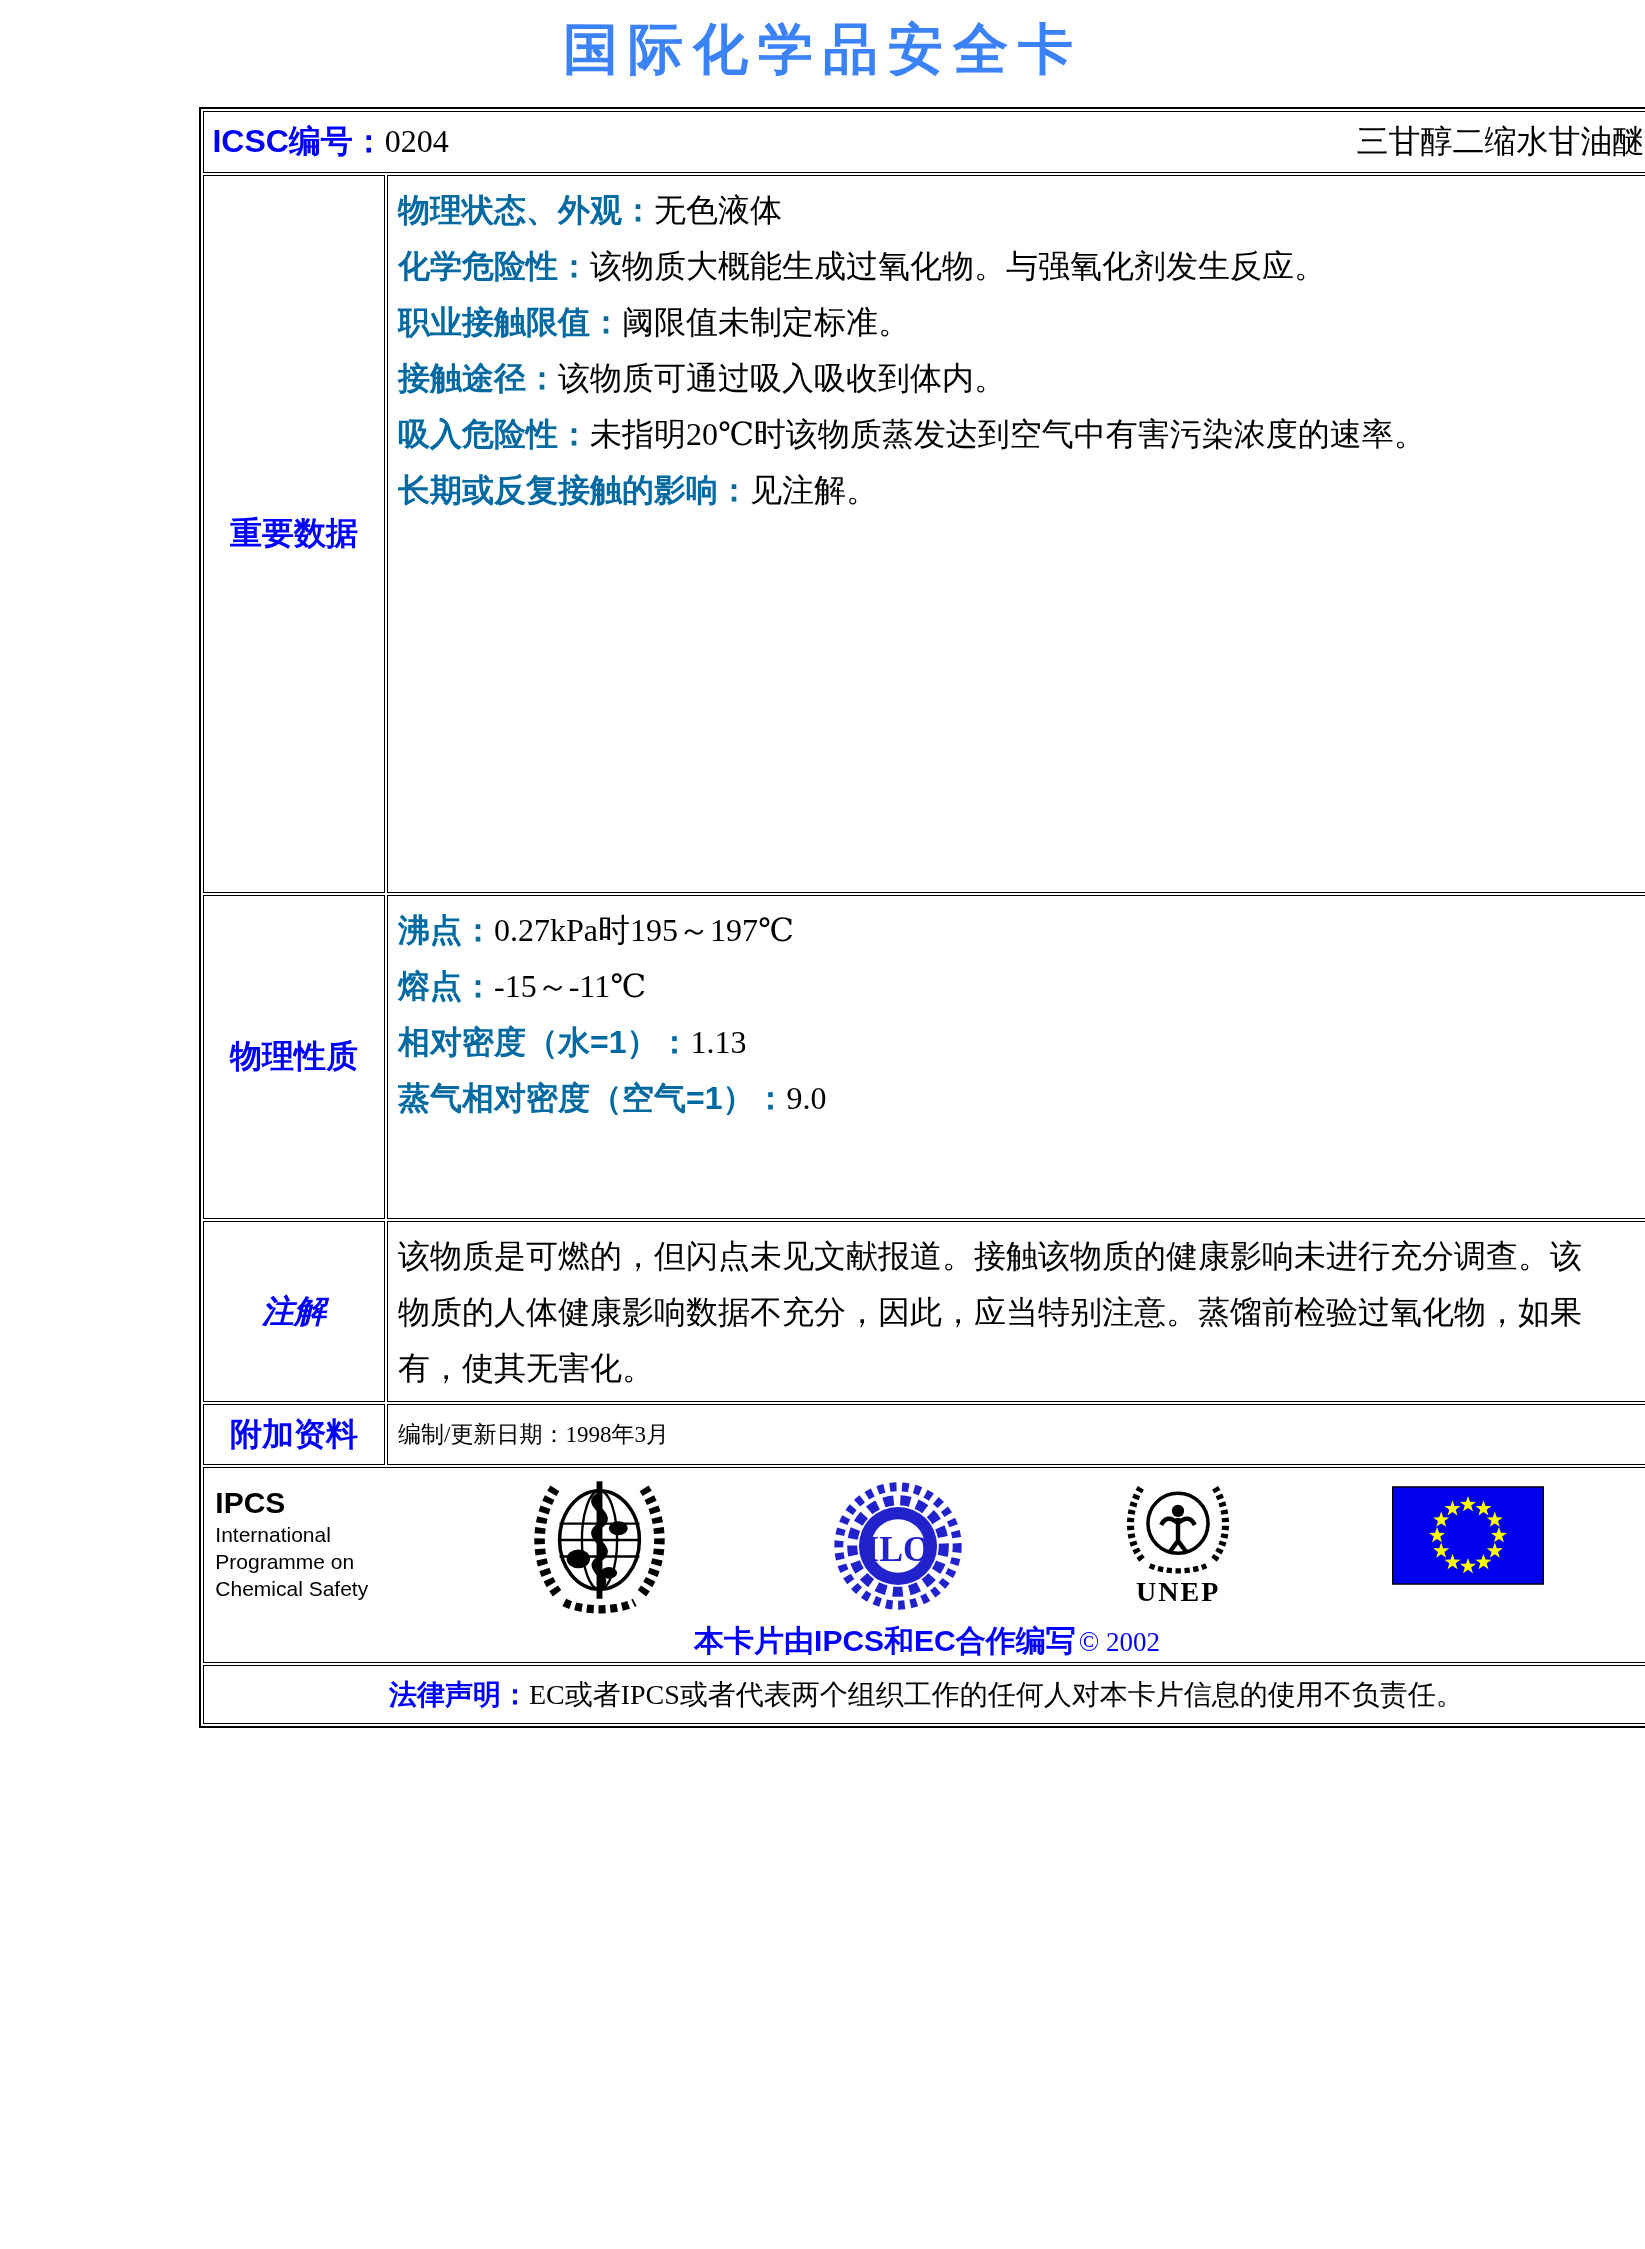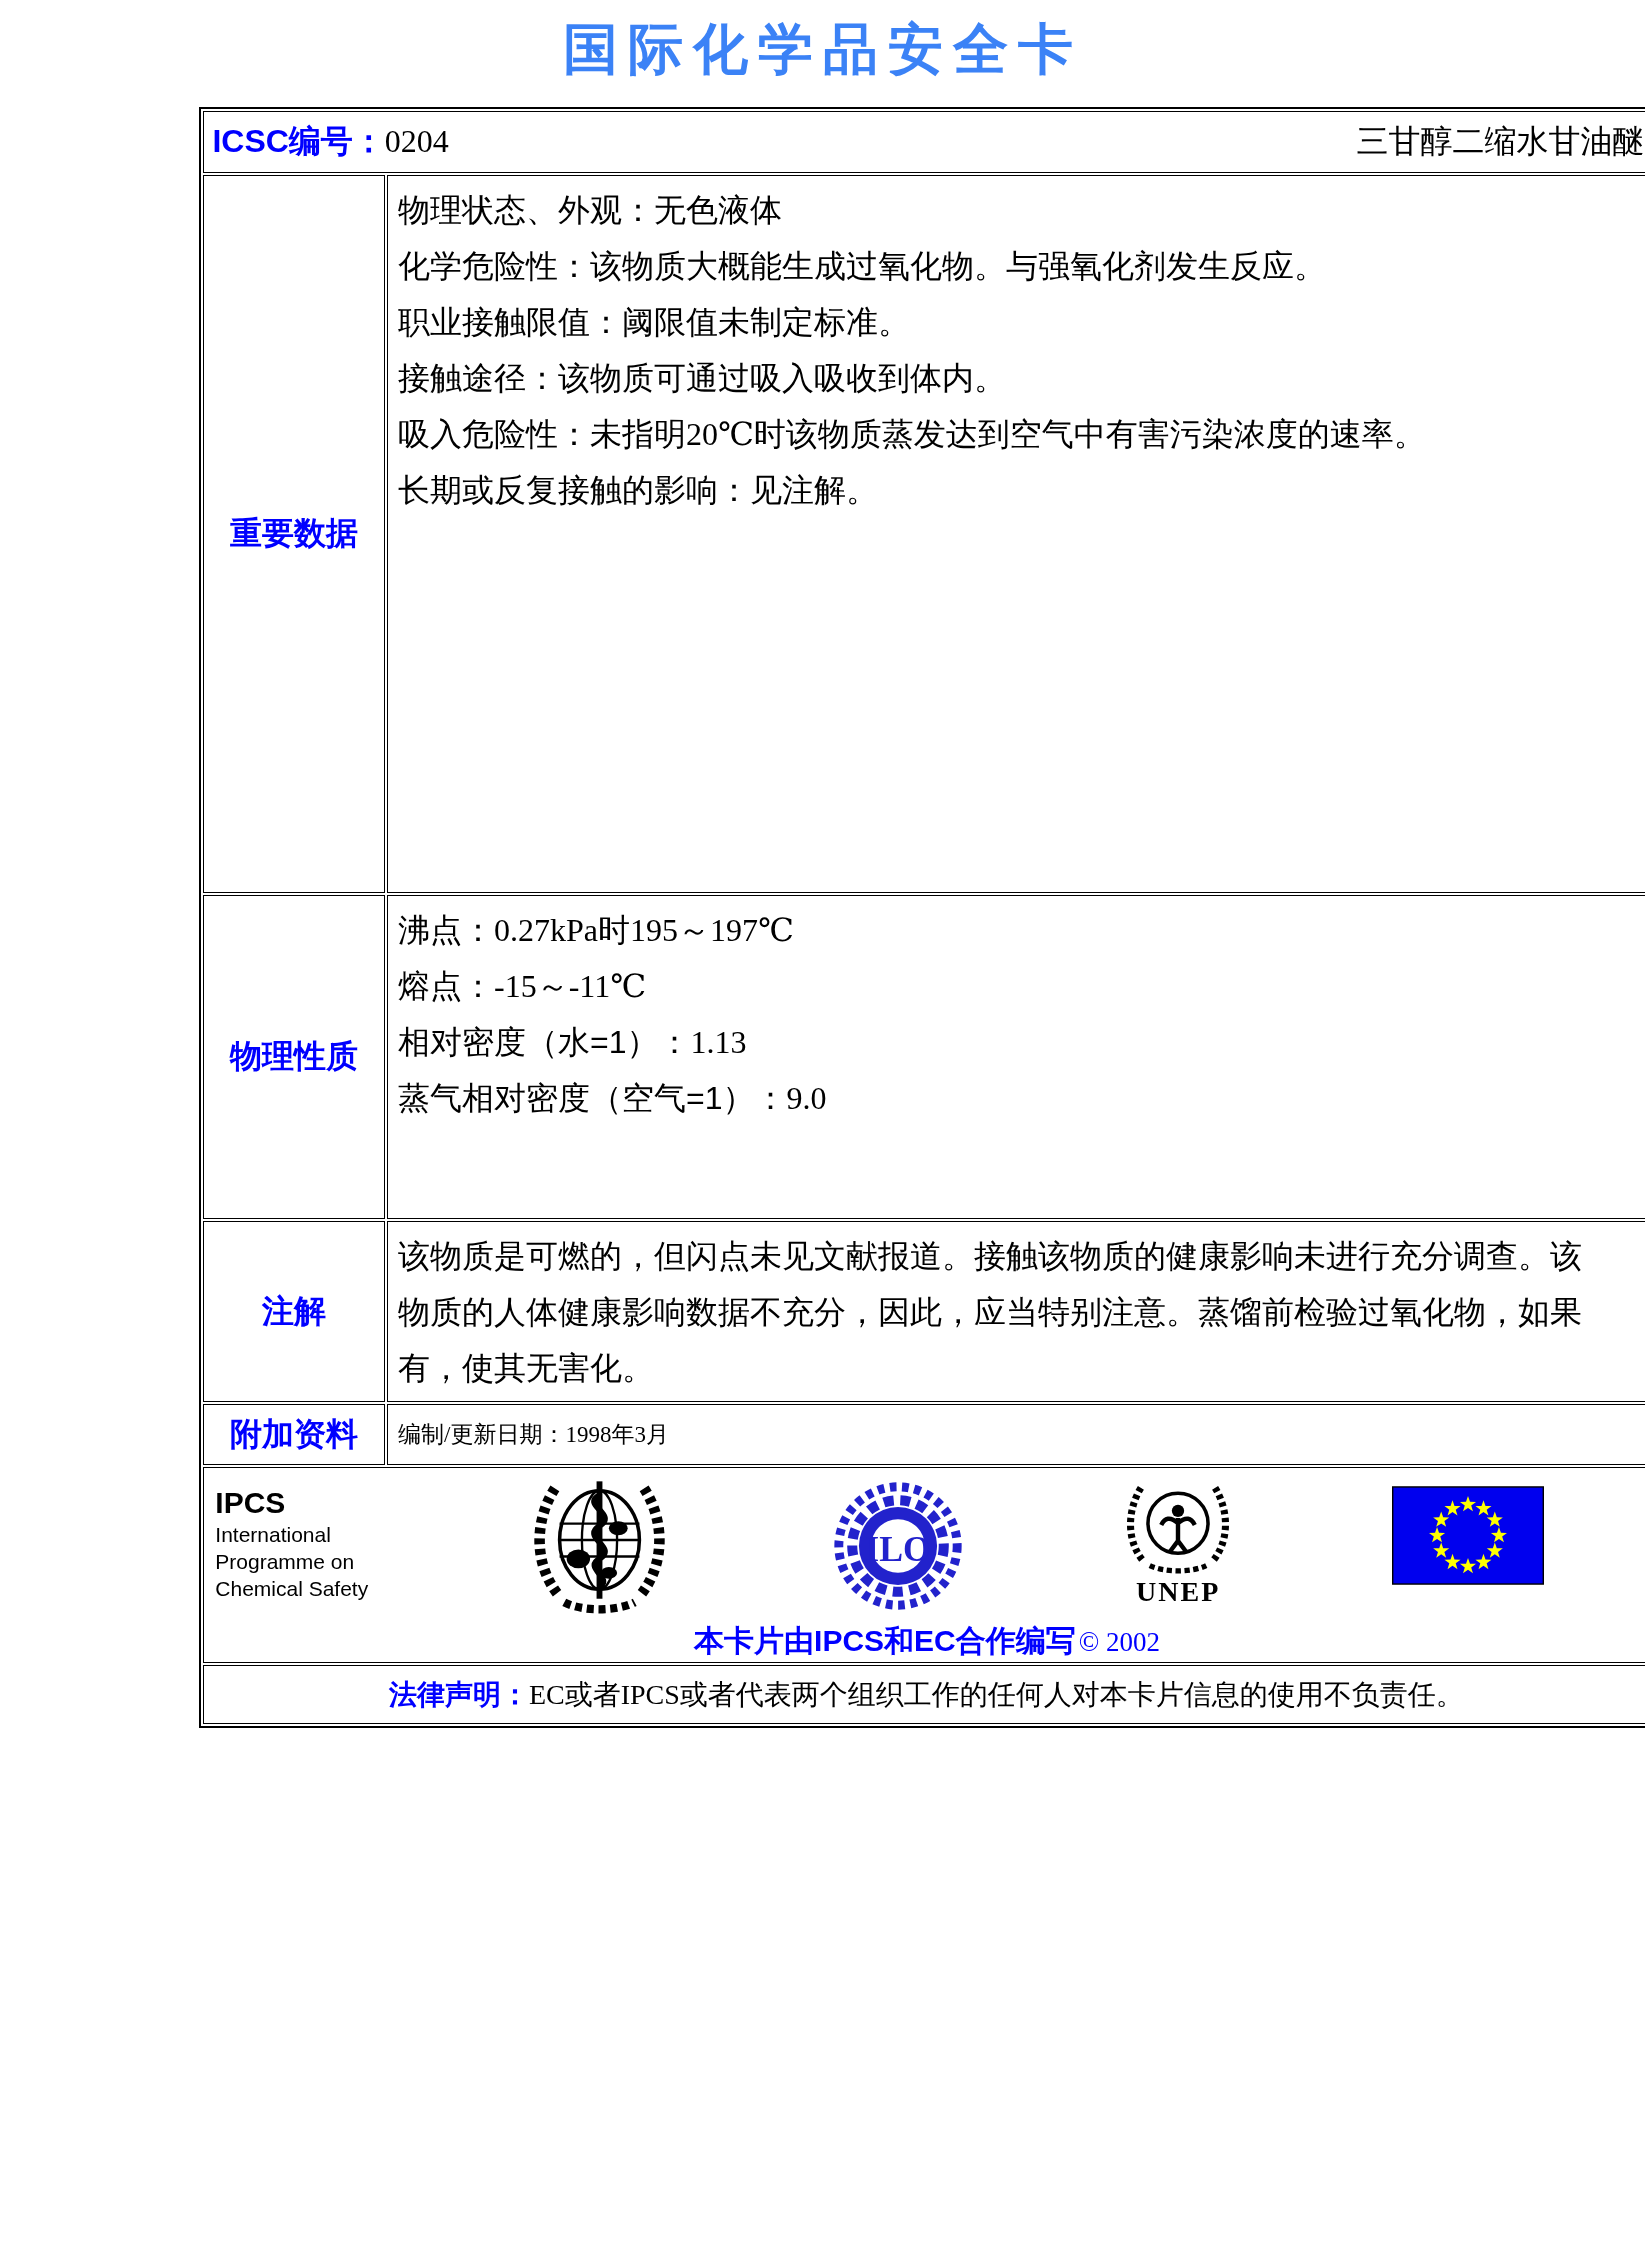--- a/index.html
+++ b/index.html
@@ -41,23 +41,23 @@
   }
   .section-label { font-size: 32px; }
   .content-cell {
     vertical-align: top;
     padding: 5.6px 49px 5.6px 10px;
     font-size: 32px;
     line-height: 56px;
     word-break: break-all;
   }
   .field-label {
-    color: #000000;
-    font-family: "Liberation Sans", "DejaVu Sans", sans-serif;
-    font-weight: normal;
+    color: #0369a1;
+    font-family: "Liberation Sans", "DejaVu Sans", sans-serif;
+    font-weight: bold;
   }
   .header-cell { vertical-align: middle; }
   .header-flex {
     display: flex;
     justify-content: space-between;
     align-items: center;
     padding: 0 5.6px 0 8.4px;
     font-size: 32px;
   }
   .additional-cell {
@@ -149,21 +149,21 @@
     <td class="content-cell">
       <div><span class="field-label">沸点：</span><span>0.27kPa时195～197℃</span></div>
       <div><span class="field-label">熔点：</span><span>-15～-11℃</span></div>
       <div><span class="field-label">相对密度（水=1）：</span><span>1.13</span></div>
       <div><span class="field-label">蒸气相对密度（空气=1）：</span><span>9.0</span></div>
     </td>
   </tr>
 
 
   <tr>
-    <td class="label-cell" style="height:161px;">
+    <td class="label-cell" style="height:161px;font-style:italic;">
       <span class="blue-label section-label">注解</span>
     </td>
     <td class="content-cell">
       <div>该物质是可燃的，但闪点未见文献报道。接触该物质的健康影响未进行充分调查。该物质的人体健康影响数据不充分，因此，应当特别注意。蒸馏前检验过氧化物，如果有，使其无害化。</div>
     </td>
   </tr>
 
   <tr>
     <td class="label-cell" style="height:61px;">
       <span class="blue-label section-label">附加资料</span>

